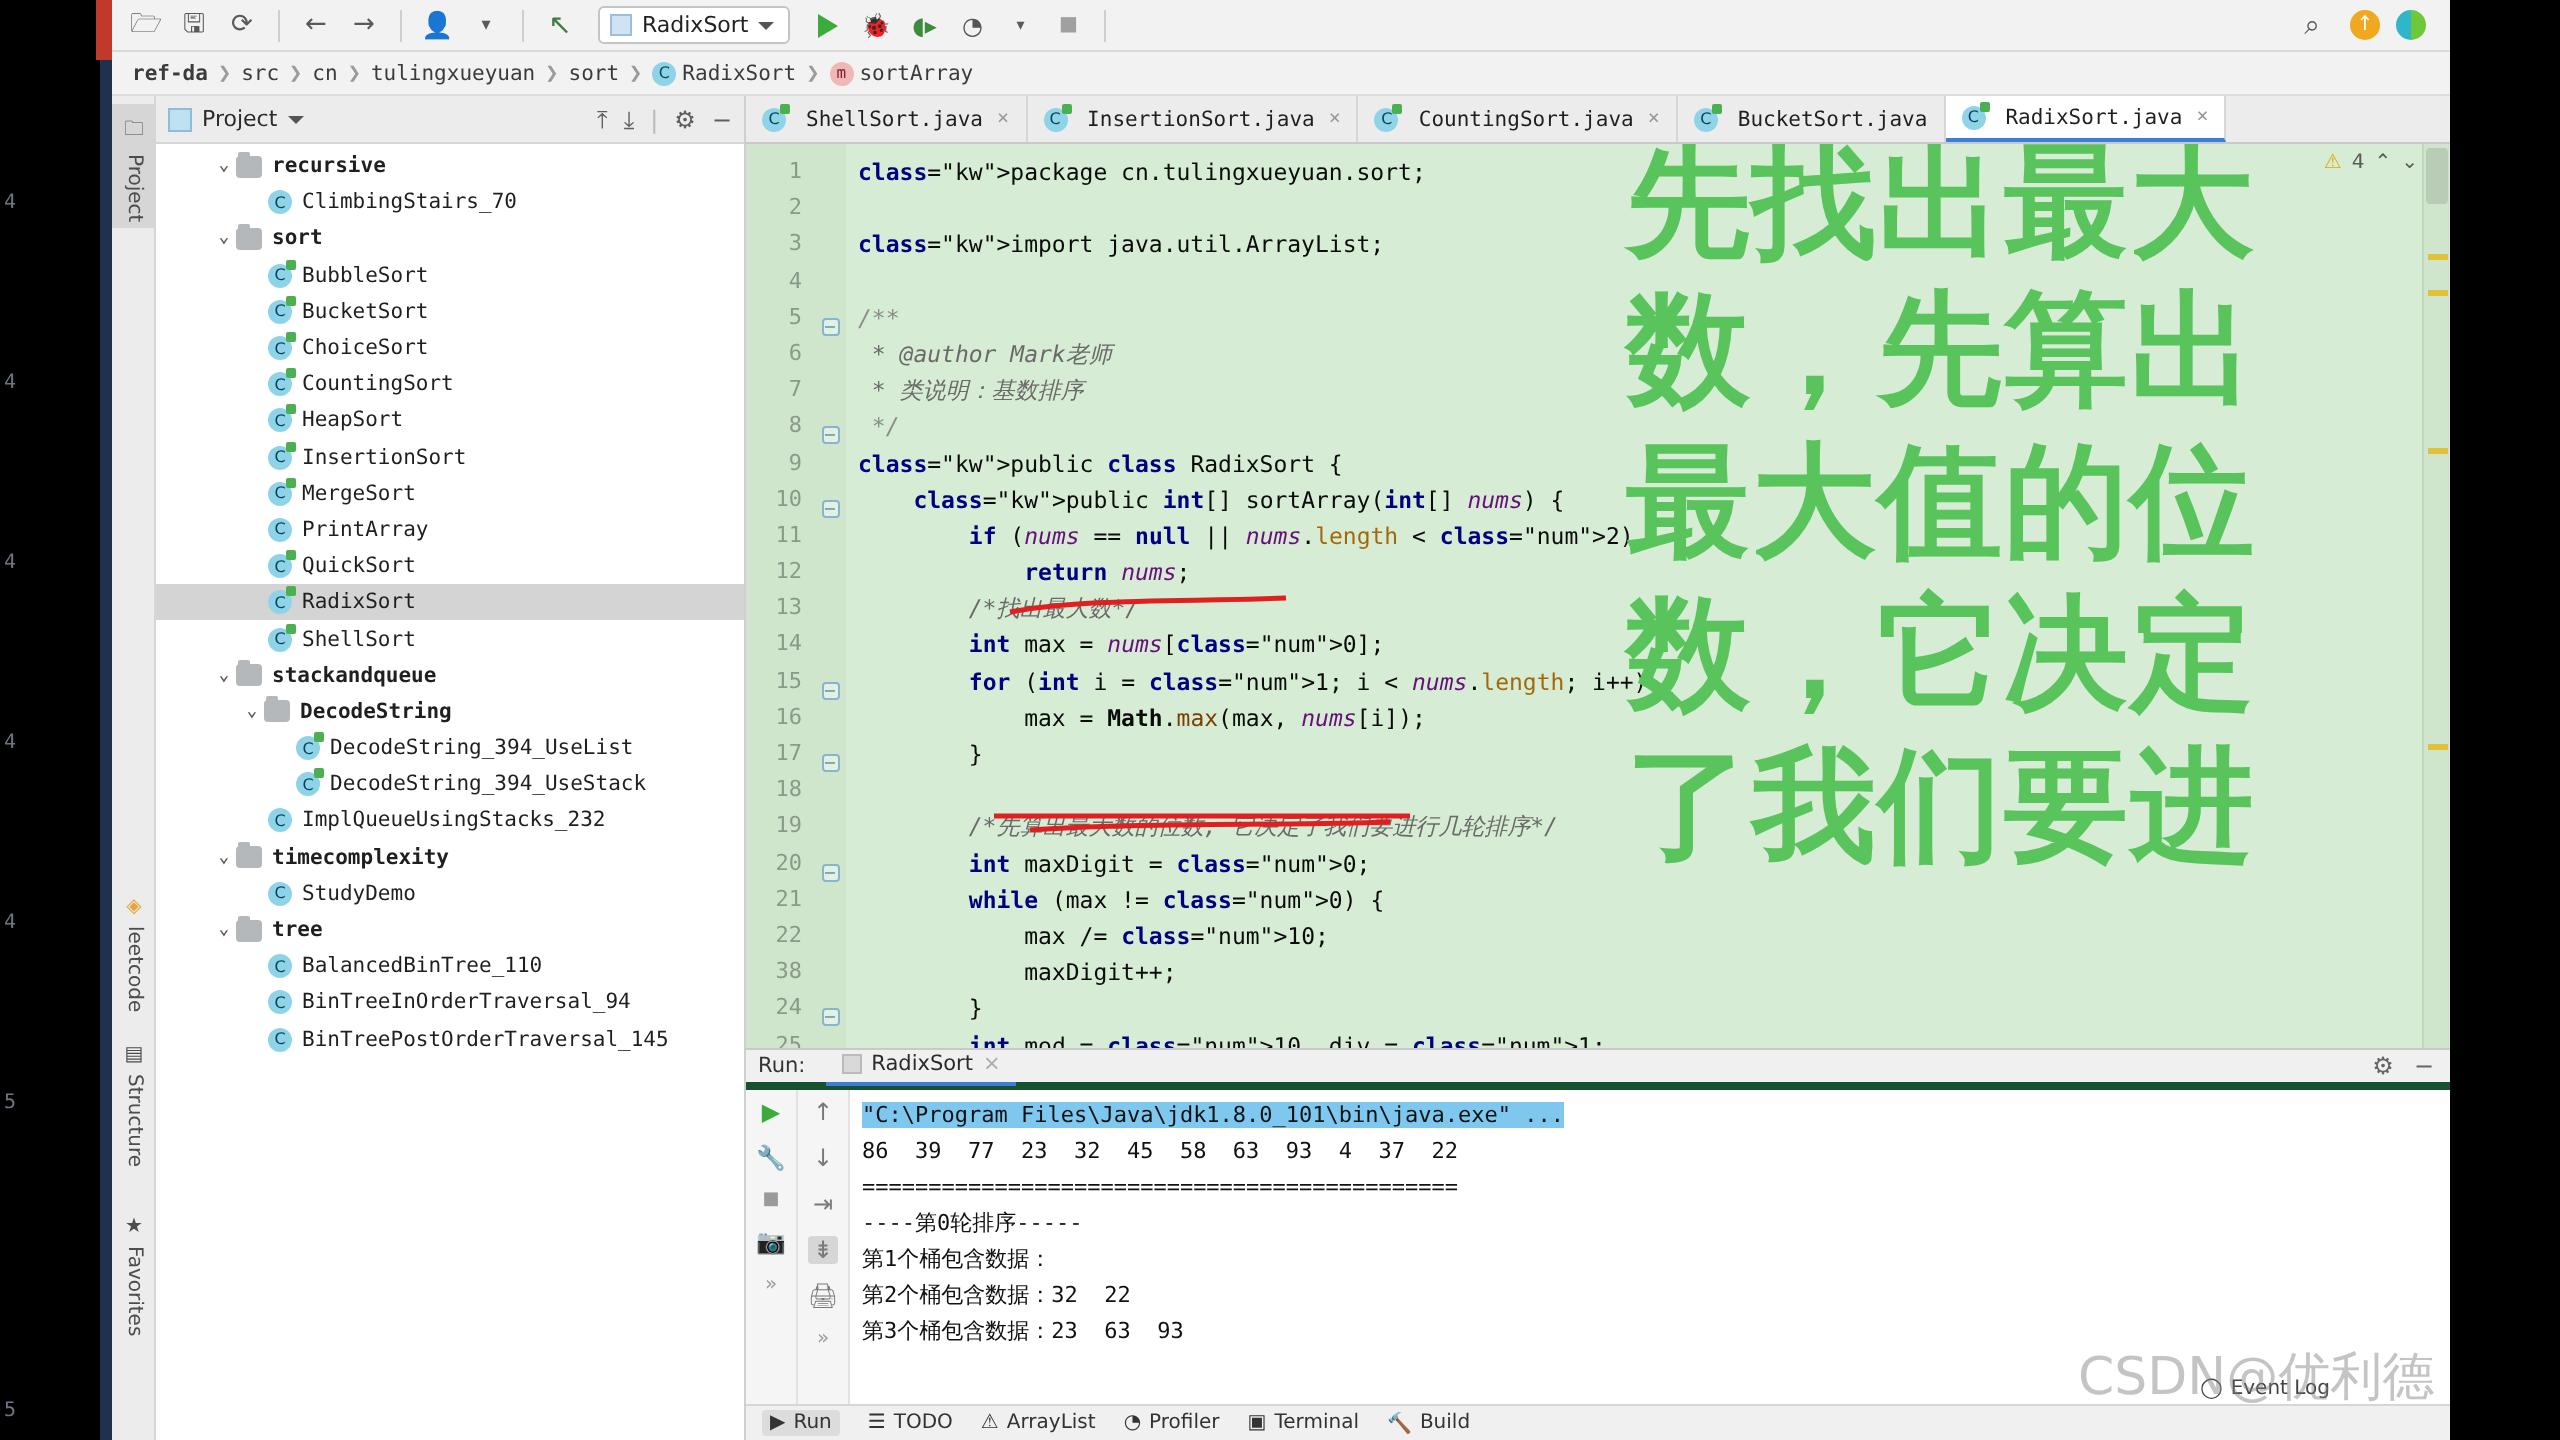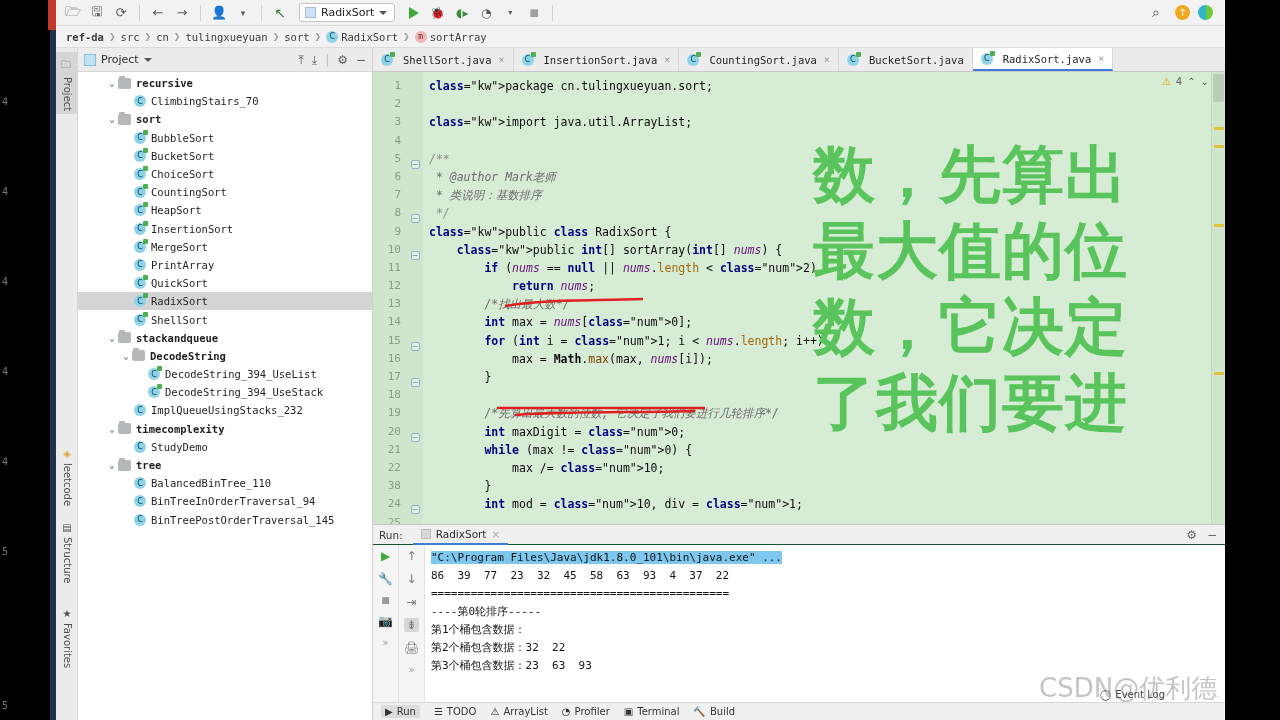--- a/index.html
+++ b/index.html
@@ -105,21 +105,21 @@
   .rmargin .scroll { position:absolute; left:1px; top:2px; width:11px; height:28px; background:#b9cdb6; border-radius:2px;}
   .codetop-ind { position:absolute; right:16px; top:4px; display:flex; align-items:center; gap:5px; font-size:10px; color:#5a5a5a; z-index:6;}
 
   
   .annot { position:absolute; z-index:5; color:#59c35c; font-weight:bold; line-height:1.0;
            font-family:"DejaVu Sans",sans-serif; letter-spacing:1px; }
 
   
   .runpanel { height:178px; background:#fff; border-top:1px solid #c9c9c9; display:flex; flex-direction:column; }
   .run-hd { height:20px; background:#f0f0f0; display:flex; align-items:center; padding-left:6px; gap:10px;
-            border-bottom:1px solid #14532d; }
+            border-bottom:4px solid #14532d; }
   .run-hd .lbl { font-size:10.5px; color:#333; }
   .run-tab { display:flex; align-items:center; gap:5px; font-size:10.5px; padding:0 8px;
              height:20px; border-bottom:2px solid #3b7dd8; }
   .run-hd .right { margin-left:auto; display:flex; gap:10px; padding-right:8px; color:#666; font-size:12px;}
   .run-body { flex:1; display:flex; min-height:0; }
   .rt-col { width:26px; background:#f5f5f5; display:flex; flex-direction:column; align-items:center;
             padding-top:4px; gap:9px; color:#555; font-size:12px; border-right:1px solid #e2e2e2;}
   .rt-col2 { width:26px; background:#f5f5f5; display:flex; flex-direction:column; align-items:center;
              padding-top:4px; gap:9px; color:#7a7a7a; font-size:12px; border-right:1px solid #e2e2e2;}
   .console { flex:1; padding:4px 0 0 6px; font-family:"DejaVu Sans Mono",monospace; font-size:11px;
@@ -476,31 +476,33 @@
               <div class="cline"><span class="cmt-cn">        /*找出最大数*/</span></div>
               <div class="cline">        <span class="kw">int</span> max = <span class="fld">nums</span>[<span <span="" class="kw">class</span>="num"&gt;0];</div>
               <div class="cline">        <span class="kw">for</span> (<span class="kw">int</span> i = <span <span="" class="kw">class</span>="num"&gt;1; i &lt; <span class="fld">nums</span>.<span class="prop">length</span>; i++) {</div>
               <div class="cline">            max = <span style="font-weight:bold">Math</span>.<span class="mth">max</span>(max, <span class="fld">nums</span>[i]);</div>
               <div class="cline">        }</div>
               <div class="cline">&nbsp;</div>
               <div class="cline"><span class="cmt-cn">        /*先算出最大数的位数, 它决定了我们要进行几轮排序*/</span></div>
               <div class="cline">        <span class="kw">int</span> maxDigit = <span <span="" class="kw">class</span>="num"&gt;0;</div>
               <div class="cline">        <span class="kw">while</span> (max != <span <span="" class="kw">class</span>="num"&gt;0) {</div>
               <div class="cline">            max /= <span <span="" class="kw">class</span>="num"&gt;10;</div>
+              <div class="cline">            maxDigit++;</div>
               <div class="cline">        }</div>
               <div class="cline">        <span class="kw">int</span> mod = <span <span="" class="kw">class</span>="num"&gt;10, div = <span <span="" class="kw">class</span>="num"&gt;1;</div>
             </div>
 
           <div class="codetop-ind">
             <span style="color:#e0a800">⚠</span>
             <span>4</span>
             <span>⌃</span>
             <span>⌄</span>
           </div>
 
+          <div class="annot" style="left:440px; top:-2px;  font-size:62px;">先找出最大</div>
           <div class="annot" style="left:440px; top:148px; font-size:62px;">最大值的位</div>
           <div class="annot" style="left:440px; top:72px;  font-size:62px;">数，先算出</div>
           <div class="annot" style="left:440px; top:224px; font-size:62px;">数，它决定</div>
           <div class="annot" style="left:440px; top:300px; font-size:62px;">了我们要进</div>
 
           <div class="rmargin">
             <div class="scroll" style="top:2px"></div>
             <div class="warn" style="top:55px"></div>
             <div class="warn" style="top:73px"></div>
             <div class="warn" style="top:152px"></div>

